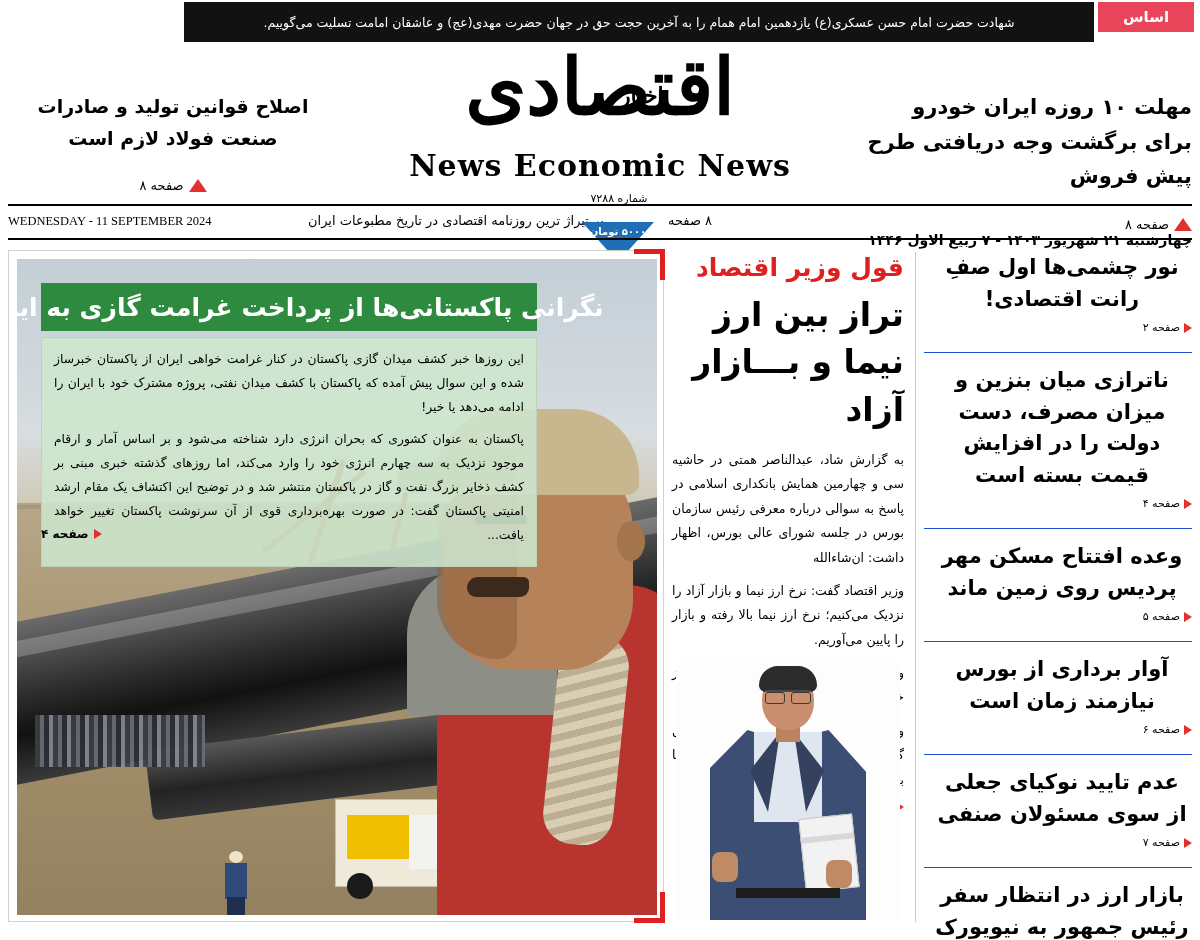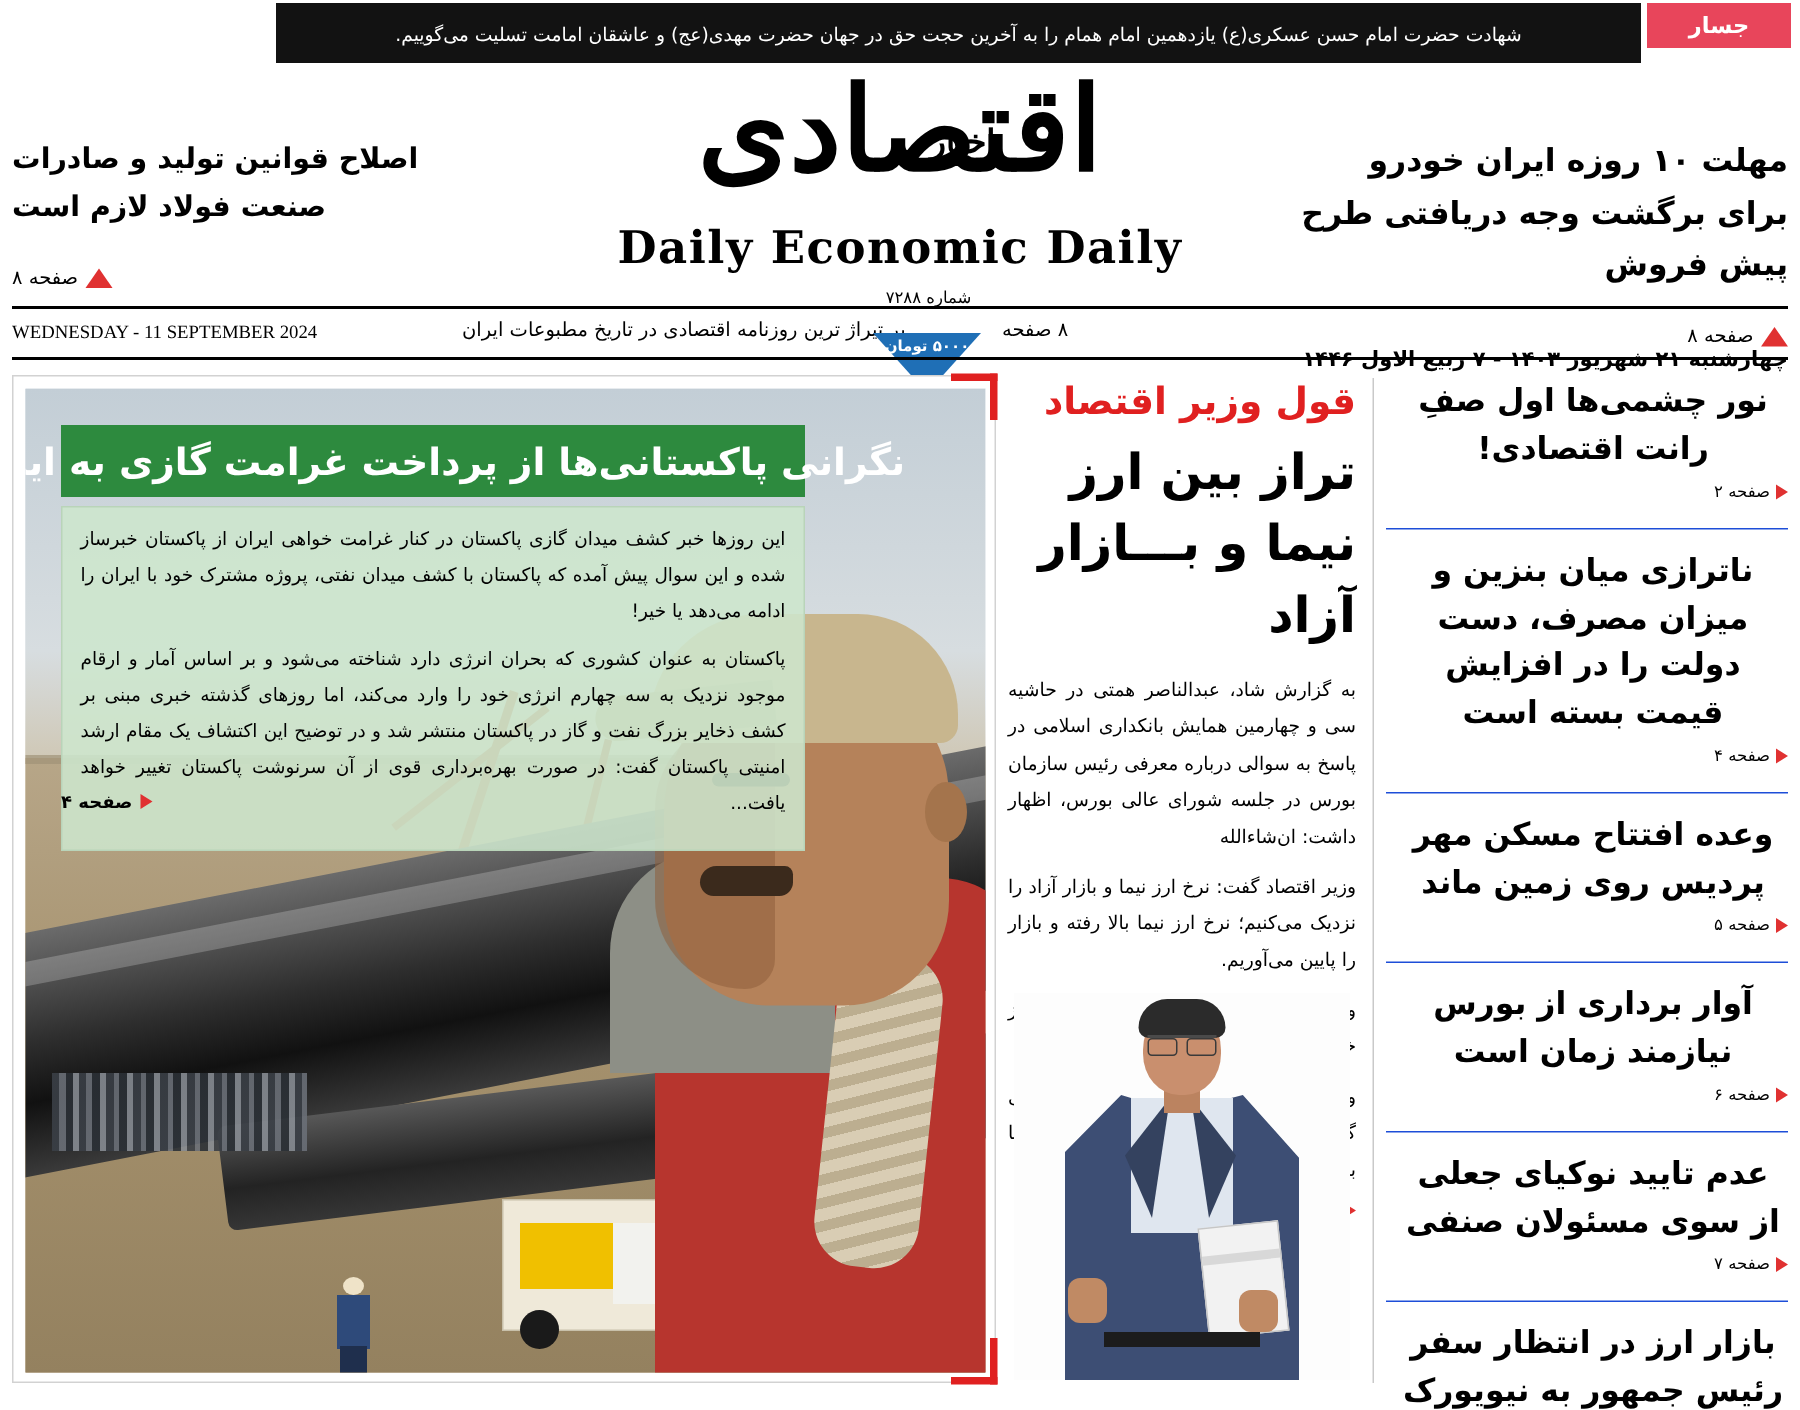--- a/index.html
+++ b/index.html
@@ -104,21 +104,21 @@
     text-align: right;
     font-size: 21px;
     font-weight: bold;
     line-height: 1.65;
   }
   .mast-right {
     position: absolute;
     top: 52px;
     left: 8px;
     width: 330px;
-    text-align: left;
+    text-align: center;
     direction: rtl;
     font-size: 19px;
     font-weight: bold;
     line-height: 1.7;
   }
   .page-ref {
     display: inline-flex;
     align-items: center;
     gap: 5px;
     font-size: 13px;
@@ -537,27 +537,27 @@
     background: rgba(255,255,255,0.0);
   }
 </style>
 </head>
 <body>
 
 <div class="page">
 
   <div class="topbar">
     <div class="topbar-strip">شهادت حضرت امام حسن عسکری(ع) یازدهمین امام همام را به آخرین حجت حق در جهان حضرت مهدی(عج) و عاشقان امامت تسلیت می‌گوییم.</div>
-    <div class="topbar-logo">جسار</div>
+    <div class="topbar-logo">اساس</div>
   </div>
 
   <div class="masthead">
     <div class="masthead-kicker">اخبار</div>
     <div class="masthead-title">اقتصادی</div>
-    <div class="masthead-sub">Daily Economic Daily</div>
+    <div class="masthead-sub">News Economic News</div>
 
     <div class="mast-left">
       <div>مهلت ۱۰ روزه ایران خودرو برای برگشت وجه دریافتی طرح پیش فروش</div>
       <div class="page-ref">
         <span class="tri-red"></span>
         <span>صفحه ۸</span>
       </div>
     </div>
 
     <div class="mast-right">

